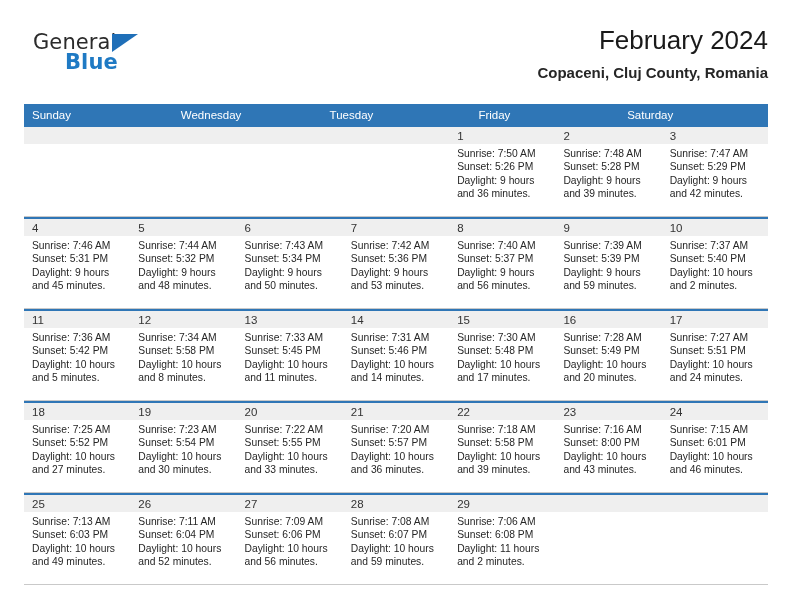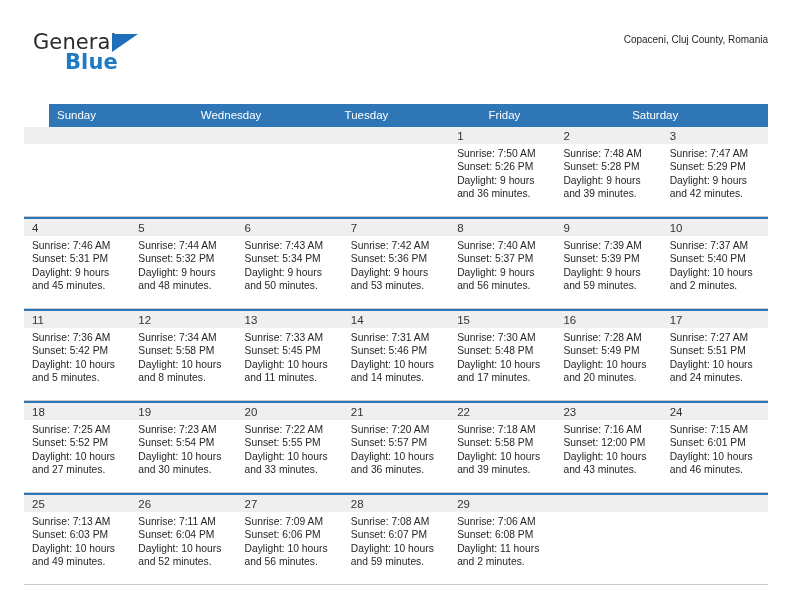--- a/index.html
+++ b/index.html
@@ -76,39 +76,38 @@
   }
   .cal-title {
     font-size: 26px;
     font-weight: 400;
     color: #1a1a1a;
     line-height: 1.15;
     white-space: nowrap;
   }
   .cal-subtitle {
     margin-top: 8px;
-    font-size: 10px;
-    font-weight: 400;
+    font-size: 15px;
+    font-weight: 700;
     color: #262626;
     line-height: 1.15;
     white-space: nowrap;
     margin-left: 8px;
   }
 
   
   .calendar {
     position: absolute;
     left: 24px;
     top: 104px;
     width: 744px;
   }
   .weekhead {
     display: flex;
     background: #2f76b6;
-    margin-left: 25px;
   }
   .weekhead .wh {
     flex: 1 1 0;
     min-width: 0;
     color: #ffffff;
     font-size: 11.5px;
     padding: 5px 0 6px 8px;
     box-sizing: border-box;
     white-space: nowrap;
     overflow: hidden;
@@ -160,20 +159,21 @@
 
   <div class="header">
 
     <div class="brand">
       <span class="brand-general">General</span>
       <span class="brand-tri"></span>
       <span class="brand-blue">Blue</span>
     </div>
 
     <div class="title-block">
+      <div class="cal-title">February 2024</div>
       <div class="cal-subtitle">Copaceni, Cluj County, Romania</div>
     </div>
 
   </div>
 
   <div class="calendar">
     <div class="weekhead">
         <div class="wh">Sunday</div>
         <div class="wh">Wednesday</div>
         <div class="wh">Tuesday</div>
@@ -399,21 +399,21 @@
               <div>Sunrise: 7:18 AM</div>
               <div>Sunset: 5:58 PM</div>
               <div>Daylight: 10 hours</div>
               <div>and 39 minutes.</div>
             </div>
           </div>
           <div class="cell">
             <div class="daynum">23</div>
             <div class="info">
               <div>Sunrise: 7:16 AM</div>
-              <div>Sunset: 12:00 PM</div>
+              <div>Sunset: 8:00 PM</div>
               <div>Daylight: 10 hours</div>
               <div>and 43 minutes.</div>
             </div>
           </div>
           <div class="cell">
             <div class="daynum">24</div>
             <div class="info">
               <div>Sunrise: 7:15 AM</div>
               <div>Sunset: 6:01 PM</div>
               <div>Daylight: 10 hours</div>

